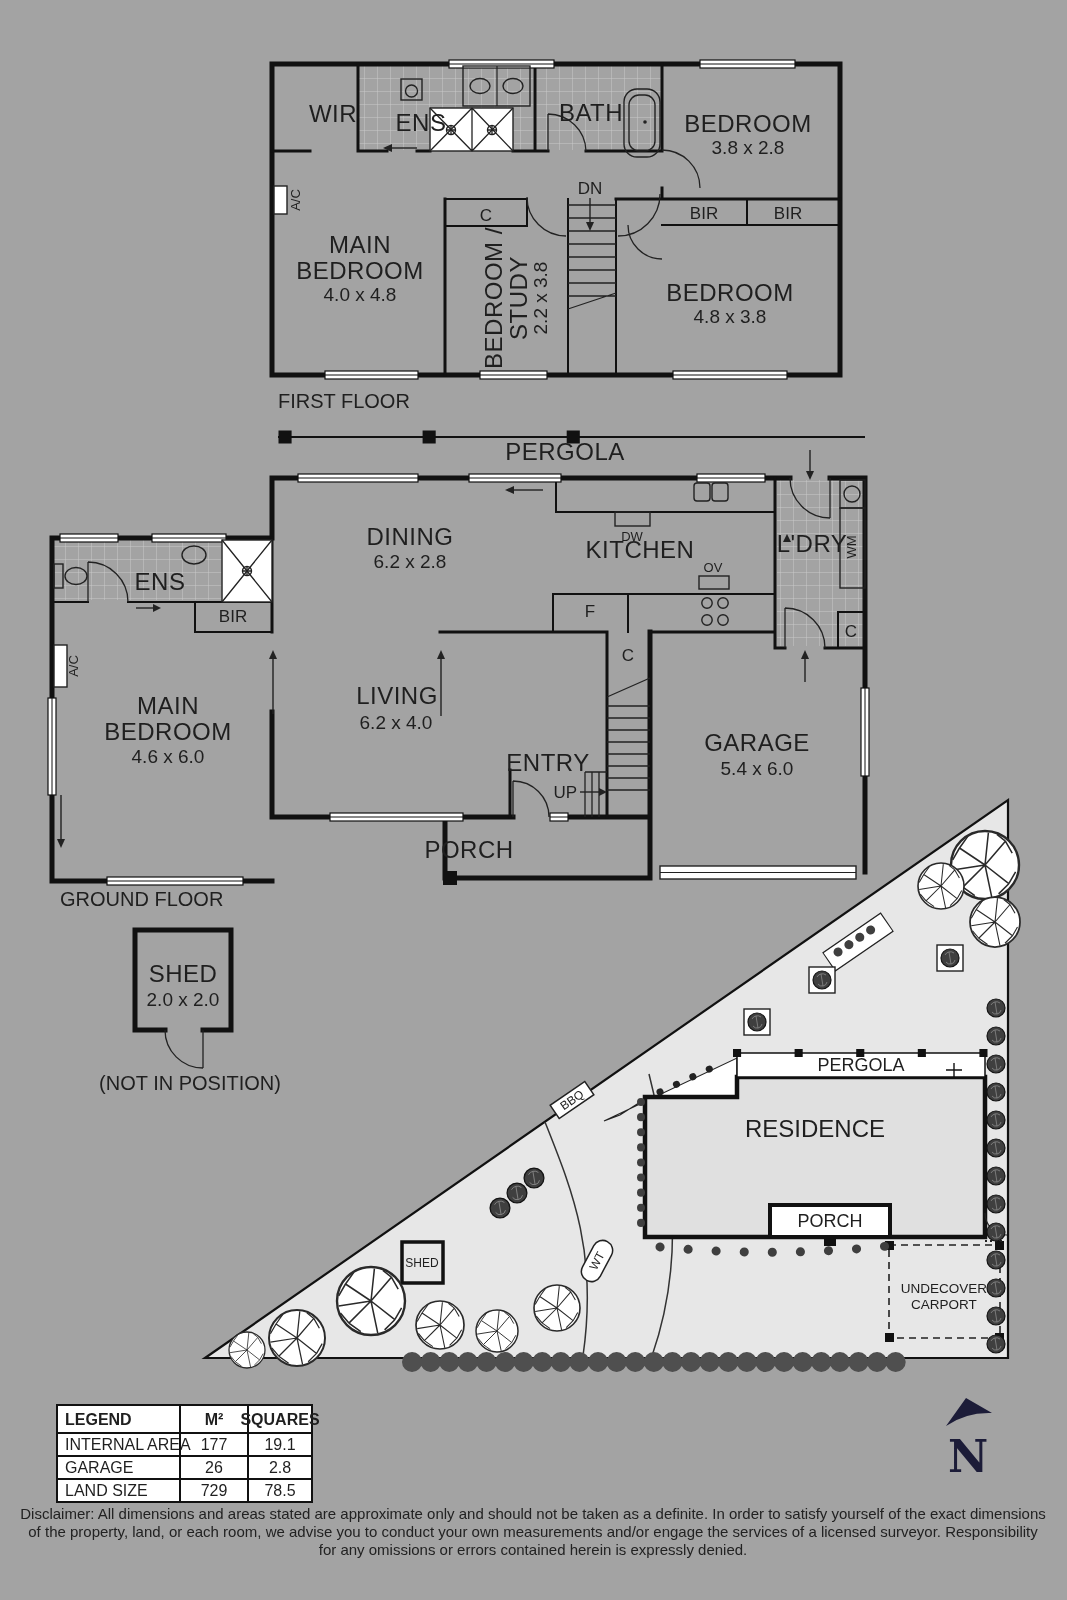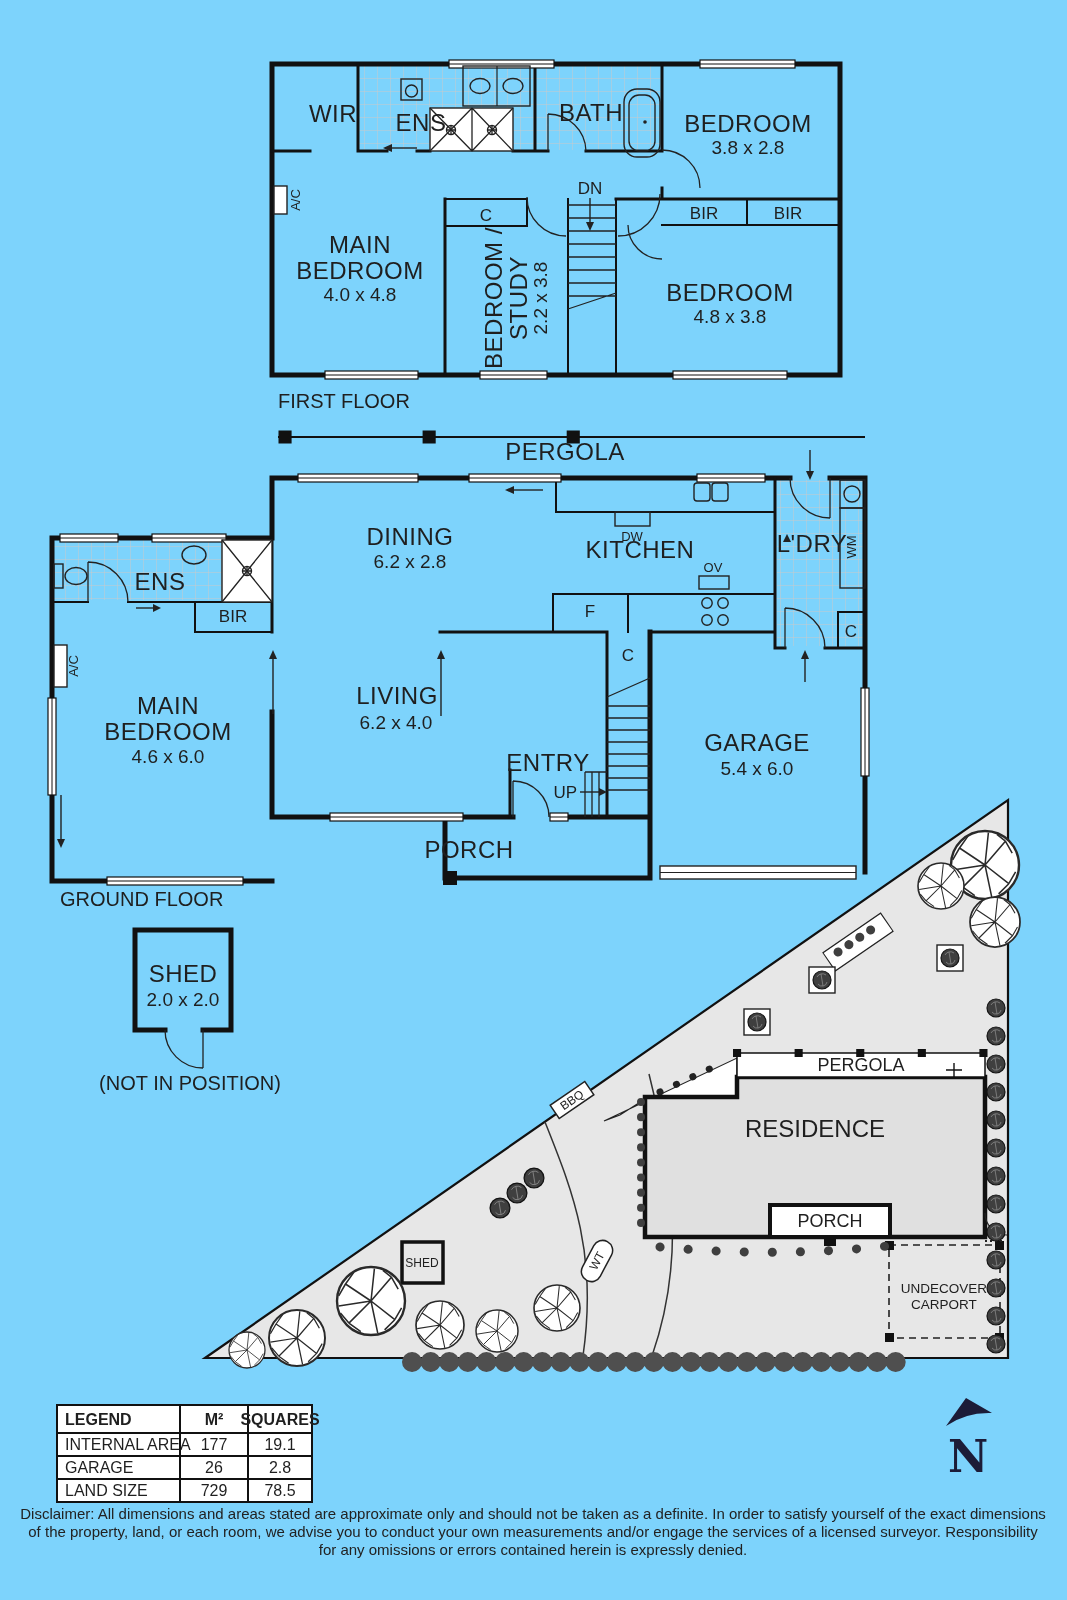--- a/index.html
+++ b/index.html
@@ -1,16 +1,16 @@
 <!DOCTYPE html>
 <html><head>
 <meta charset="utf-8">
 <style>
   html,body{margin:0;padding:0;background:#ffffff;}
-  #stage{position:relative;width:1067px;height:1600px;background:#7dd3fc;overflow:hidden;}
+  #stage{position:relative;width:1067px;height:1600px;background:#a3a3a3;overflow:hidden;}
   svg{position:absolute;left:0;top:0;}
   svg text{font-family:"Liberation Sans",sans-serif;fill:#1f1f1f;}
   .rm{font-size:24px;letter-spacing:.5px;}
   .dm{font-size:19px;}
   .sm{font-size:17px;}
   .xs{font-size:13px;}
   .cap{font-size:20px;}
   .s18{font-size:18px;}
   .s24{font-size:24px;}
   .s12{font-size:12px;}

